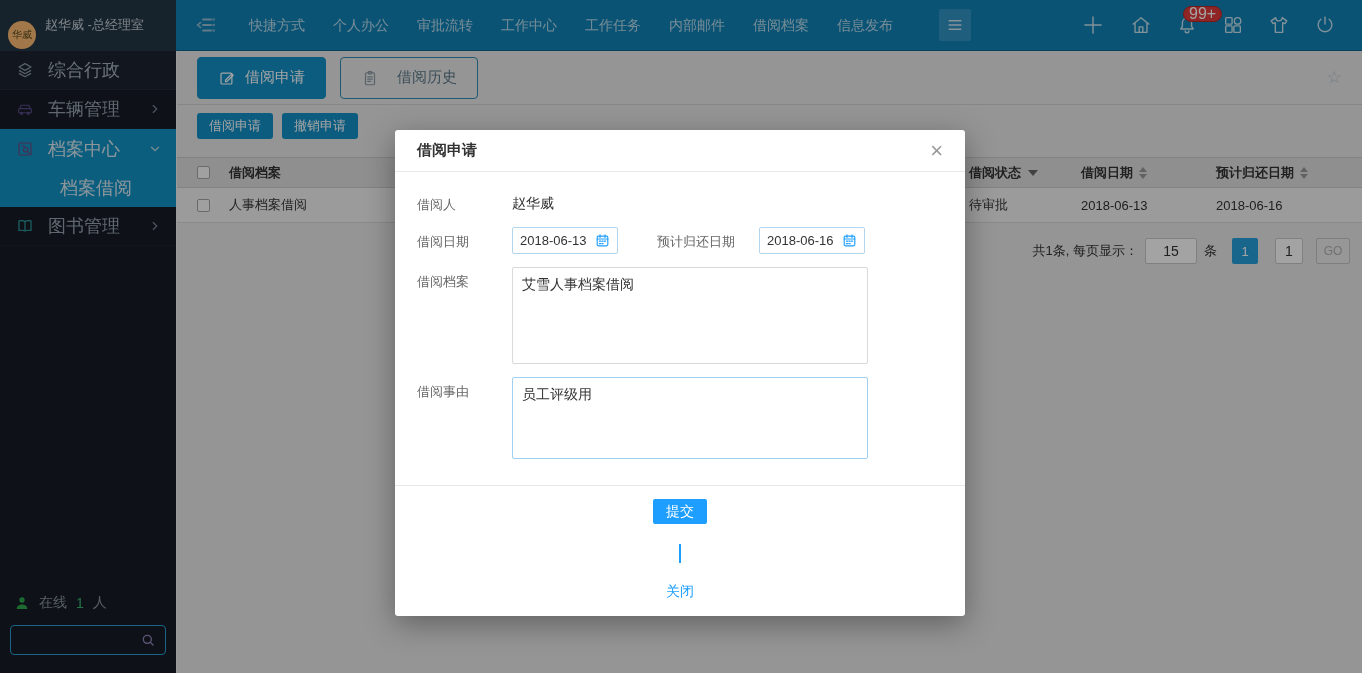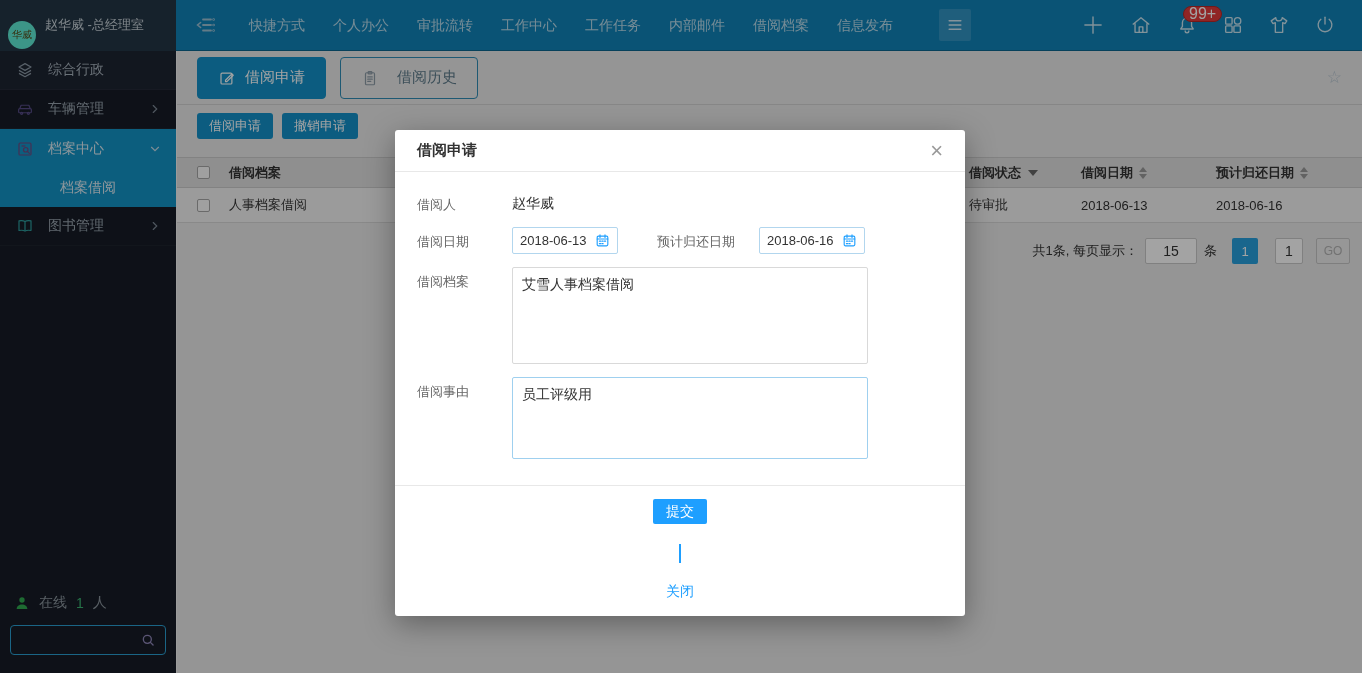--- a/index.html
+++ b/index.html
@@ -4,36 +4,36 @@
 <style>
   * { box-sizing: border-box; margin: 0; padding: 0; }
   html,body { width:1362px; height:673px; }
   body { font-family:"Liberation Sans","DejaVu Sans",sans-serif; overflow:hidden; }
   #root { position:relative; width:1362px; height:673px; background:#e9e9e9; overflow:hidden; }
 
   
   .navbar { position:absolute; top:0; left:0; right:0; height:51px; background:#1083b8;
             display:flex; align-items:center; border-bottom:1px solid rgba(0,0,0,.22); z-index:1; }
   .nav-user { width:176px; height:51px; background:#233645; display:flex; align-items:center; gap:9px; padding-left:8px; flex:none; }
-  .avatar { width:28px; height:28px; border-radius:50%; background:#5eead4; color:#564e1e; font-size:10px;
+  .avatar { width:28px; height:28px; border-radius:50%; background:#fdba74; color:#564e1e; font-size:10px;
             display:flex; align-items:center; justify-content:center; flex:none;margin-top:20px; }
   .nav-user-name { color:#c9d3da; font-size:13px; white-space:nowrap; }
   .nav-collapse { margin-left:19px; color:#9cc0d4; display:flex; }
   .nav-menu { display:flex; margin-left:16px; }
   .nav-item { padding:0 14px; line-height:51px; color:rgba(255,255,255,.70); font-size:14px; cursor:pointer; white-space:nowrap; }
   .nav-burger { width:32px; height:32px; margin-left:32px; background:rgba(255,255,255,.14); border-radius:2px;
                 display:flex; align-items:center; justify-content:center; color:rgba(255,255,255,.78); cursor:pointer; }
   .nav-right { margin-left:auto; display:flex; align-items:center; gap:24px; padding-right:26px; color:rgba(255,255,255,.78); }
   .nav-ico { display:flex; cursor:pointer; position:relative; }
   .badge { position:absolute; top:-8px; left:7px; background:#e23b3b; border:1px solid #b82626; color:#fff;
            font-size:16px; line-height:12px; padding:1px 5px; border-radius:8px; white-space:nowrap; }
 
   
   .sidebar { position:absolute; top:51px; left:0; bottom:0; width:176px; background:#161c27; z-index:1; }
-  .side-item { height:39px; display:flex; align-items:center; padding:0 14px; color:#97a2ac; font-size:14px;
+  .side-item { height:39px; display:flex; align-items:center; padding:0 14px; color:#97a2ac; font-size:18px;
                cursor:pointer; border-bottom:1px solid rgba(255,255,255,.03); }
   .side-item .s-icon { width:22px; margin-right:12px; display:flex; justify-content:center; }
   .side-first { background:#1d2431; color:#a7b2bc; }
   .chev { margin-left:auto; display:flex; color:#7d8894; }
   .side-active-group { background:#1493c5; }
   .side-active-group .side-item { color:#dcebf3; border-bottom:none; }
   .side-active-group .chev { color:#c4dde9; }
   .side-sub { padding-left:60px; }
   .side-bottom { position:absolute; left:0; right:0; bottom:0; padding:12px 10px 18px; }
   .online-row { display:flex; align-items:center; gap:9px; color:#8a949c; font-size:14px; margin:0 4px 13px; }

